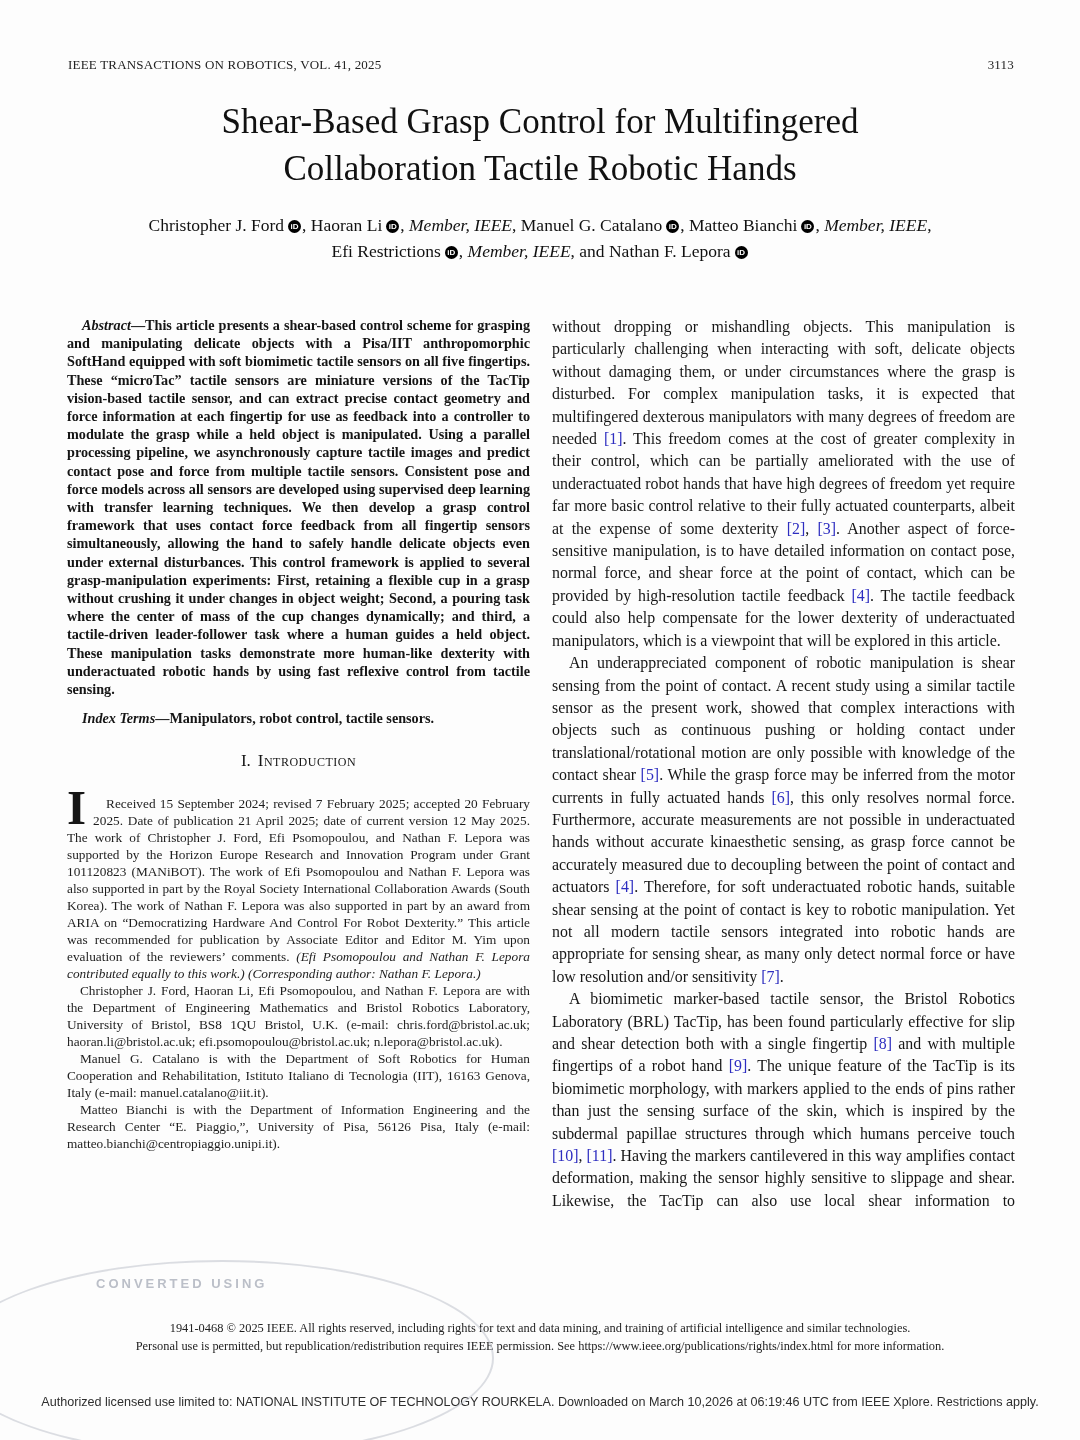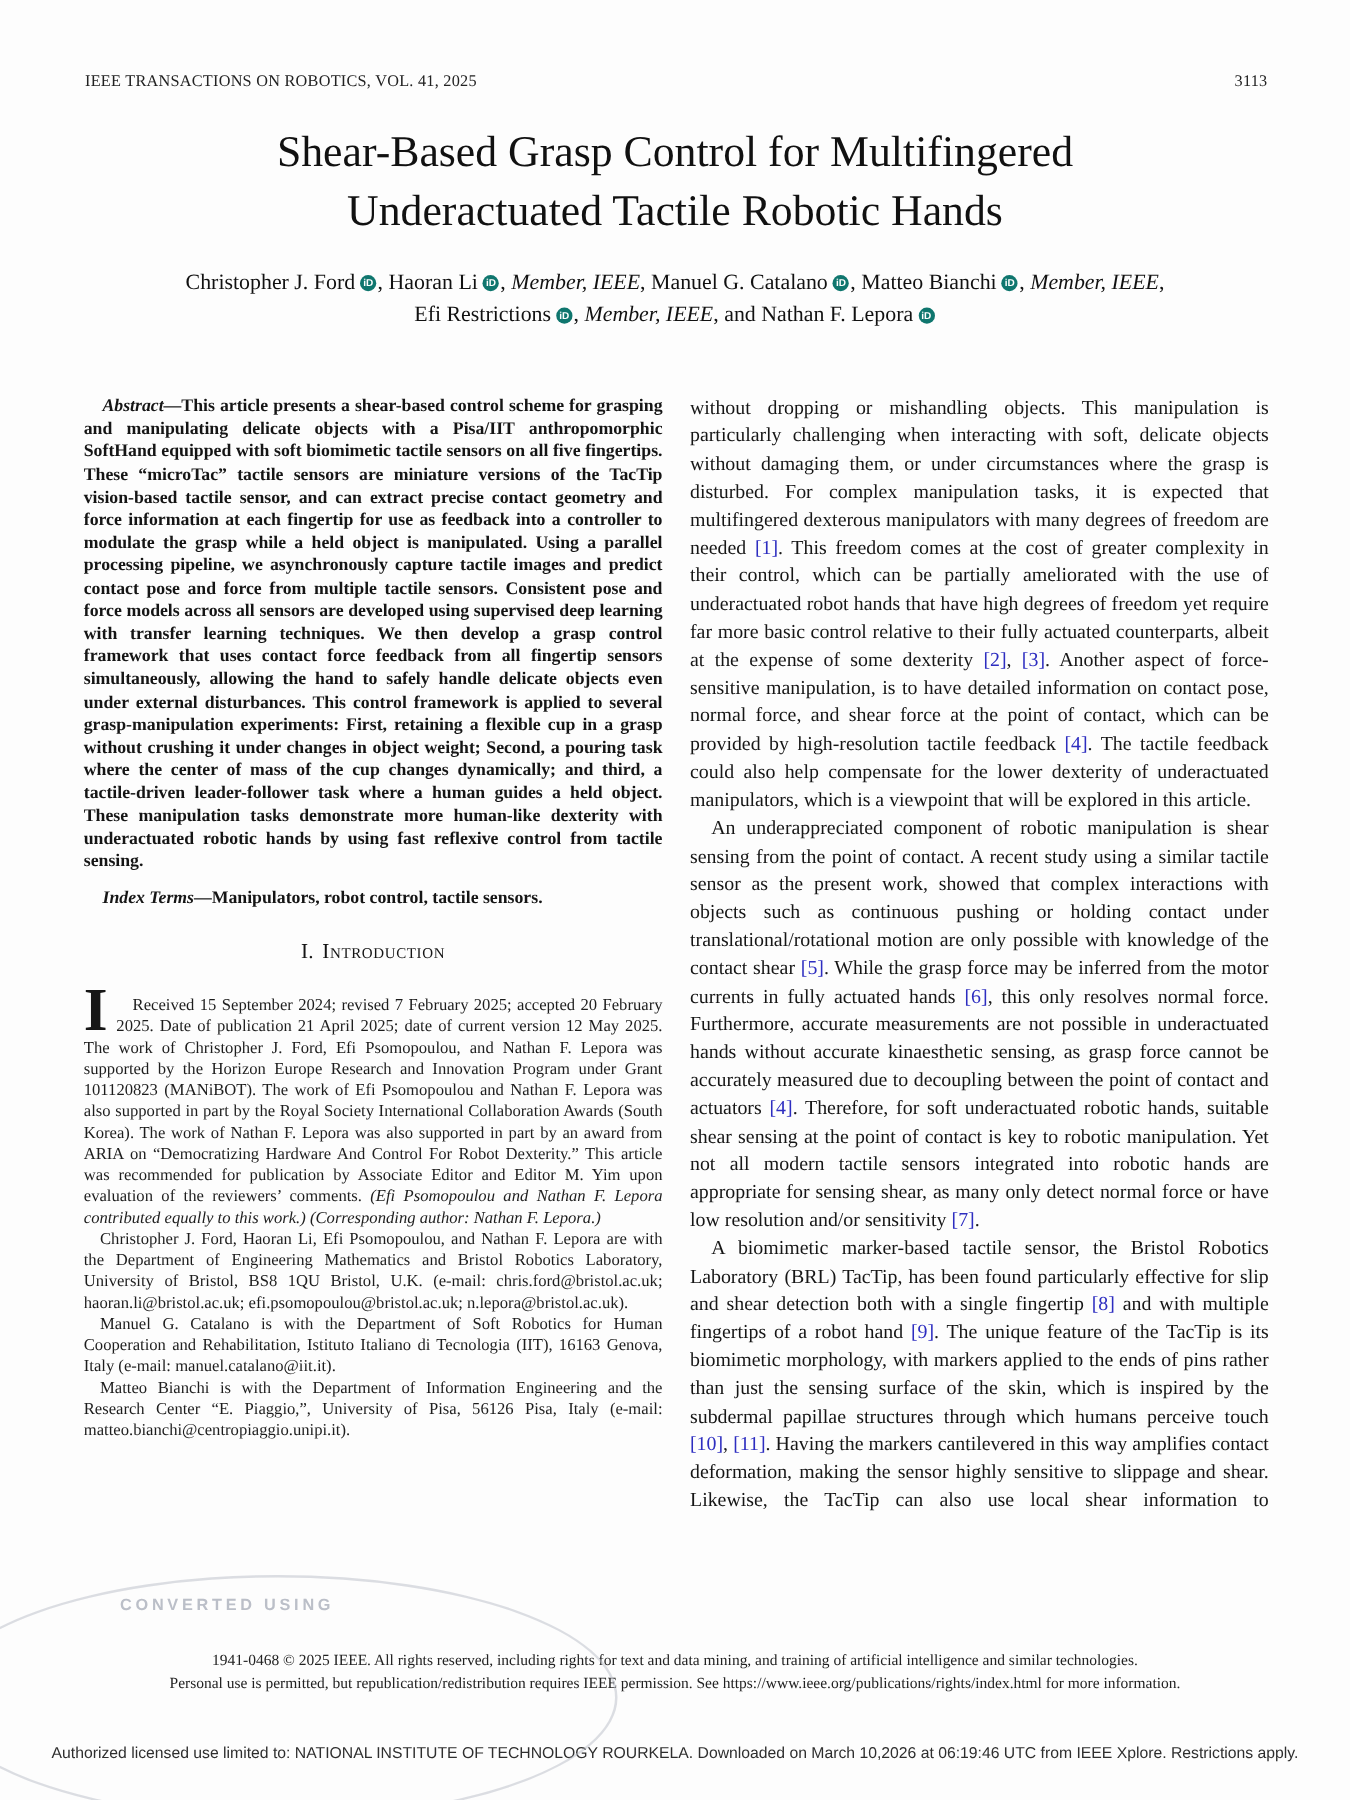--- a/index.html
+++ b/index.html
@@ -34,21 +34,21 @@
   .footnotes{margin-top:24px;font-size:13.3px;line-height:17px;text-align:justify;color:#1d1d1d;}
   .footnotes p{margin:0;text-indent:13px;}
   
   .body-par{font-size:15.9px;line-height:22.4px;text-align:justify;margin:0;color:#161616;}
   .body-par.indent{text-indent:17px;}
   .body-par.flushlast{text-align-last:justify;}
   .seg-ref{color:#2d2dc0;}
   .seg-italic{font-style:italic;}
   .seg-orcid{
     display:inline-block;width:13px;height:13px;border-radius:50%;
-    background:#0f766e;color:#fff;font-family:"Liberation Sans",sans-serif;
+    background:#000000;color:#fff;font-family:"Liberation Sans",sans-serif;
     font-size:8px;font-weight:700;line-height:13px;text-align:center;
     margin:0 1px 0 4px;vertical-align:2px;
   }
   
   .copyright{position:absolute;top:1320px;left:0;width:100%;text-align:center;
     font-size:12.4px;line-height:17.5px;color:#222;}
   .license{position:absolute;top:1395px;left:0;width:100%;text-align:center;
     font-family:"Liberation Sans","DejaVu Sans",sans-serif;font-size:12.6px;color:#2e2e2e;}
   
   .watermark{position:absolute;left:-52px;top:1250px;width:562px;height:200px;z-index:9;pointer-events:none;
@@ -68,21 +68,21 @@
 
 <div class="page">
 
   <div class="runhead">
     <span>IEEE TRANSACTIONS ON ROBOTICS, VOL. 41, 2025</span>
     <span>3113</span>
   </div>
 
   <div class="title-block">
     <div>Shear-Based Grasp Control for Multifingered</div>
-    <div>Underactuated Tactile Robotic Hands</div>
+    <div>Collaboration Tactile Robotic Hands</div>
   </div>
 
   <div class="authors-block">
     <div><span class="seg-plain">Christopher J. Ford</span><span class="seg-orcid">iD</span><span class="seg-plain">, Haoran Li</span><span class="seg-orcid">iD</span><span class="seg-plain">, </span><span class="seg-italic">Member, IEEE</span><span class="seg-plain">, Manuel G. Catalano</span><span class="seg-orcid">iD</span><span class="seg-plain">, Matteo Bianchi</span><span class="seg-orcid">iD</span><span class="seg-plain">, </span><span class="seg-italic">Member, IEEE</span><span class="seg-plain">,</span></div>
     <div><span class="seg-plain">Efi Restrictions</span><span class="seg-orcid">iD</span><span class="seg-plain">, </span><span class="seg-italic">Member, IEEE</span><span class="seg-plain">, and Nathan F. Lepora</span><span class="seg-orcid">iD</span></div>
   </div>
 
   <div class="columns">
 
     <div class="col col-left">

